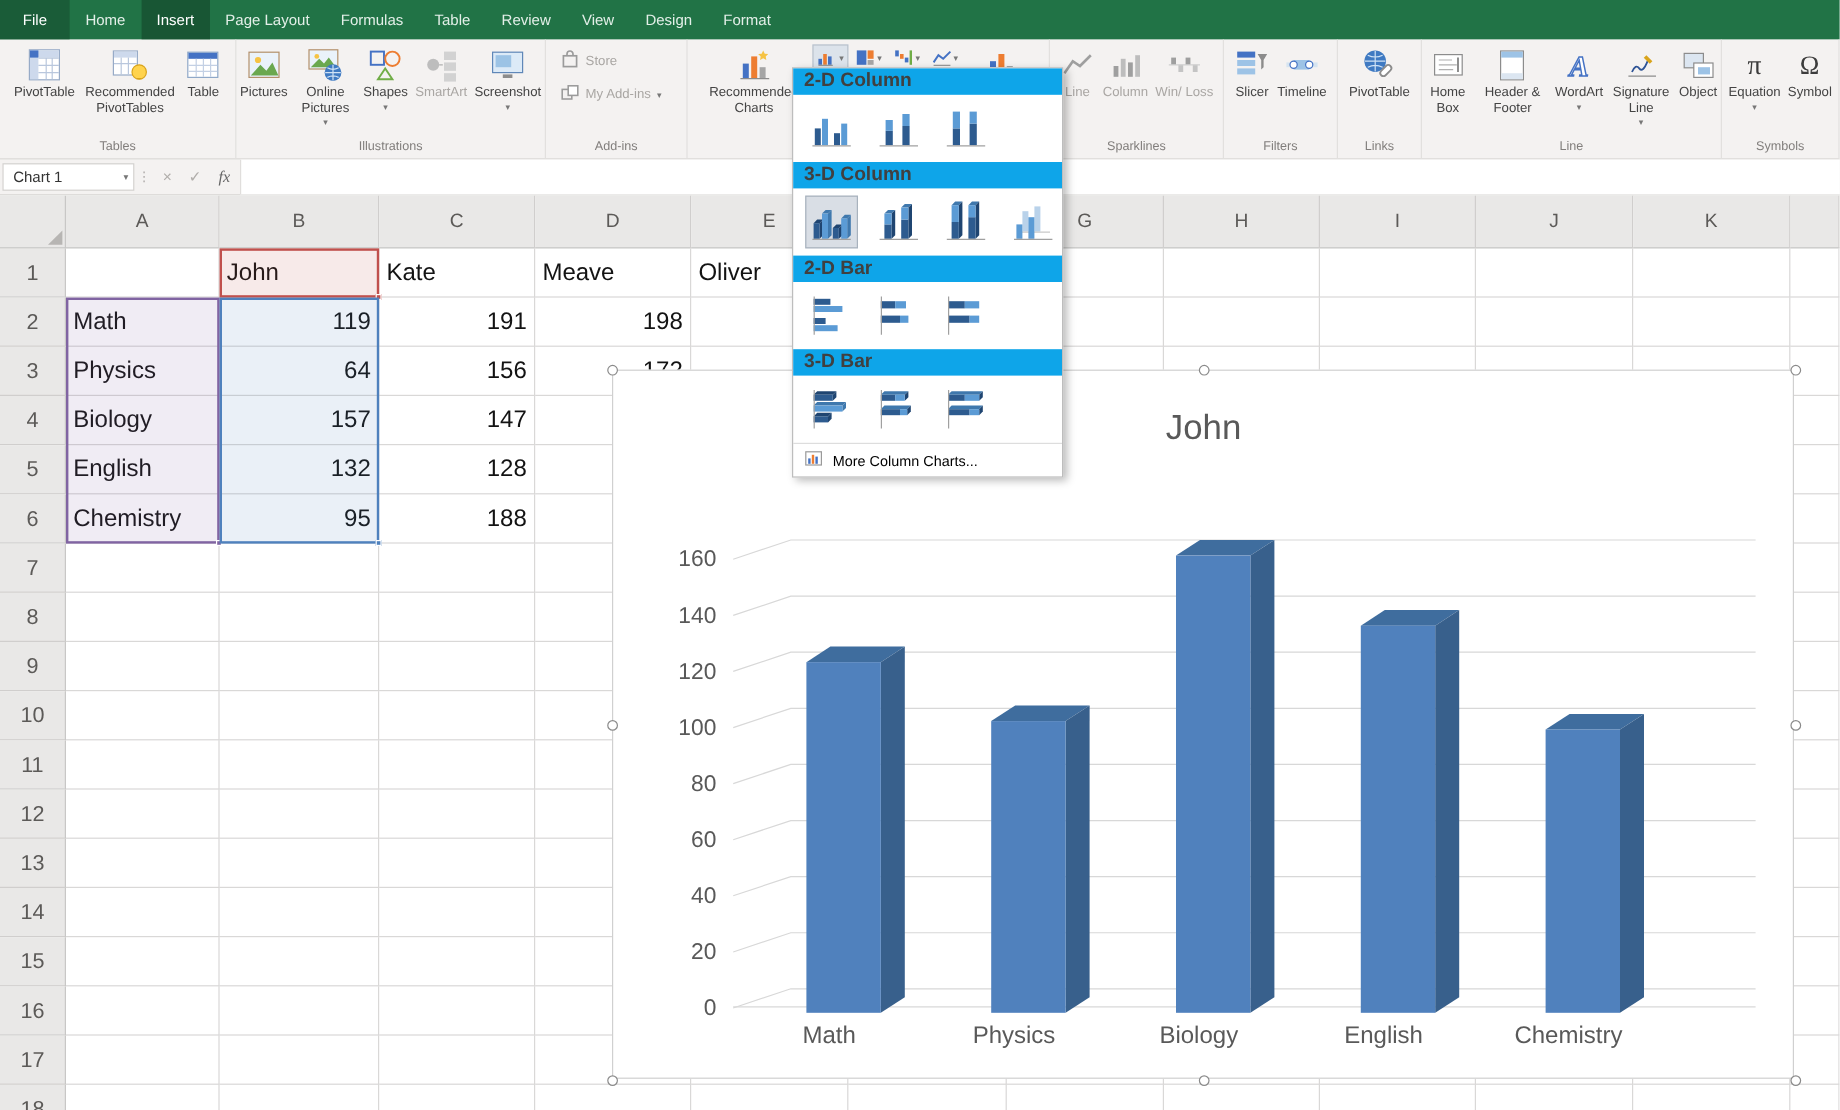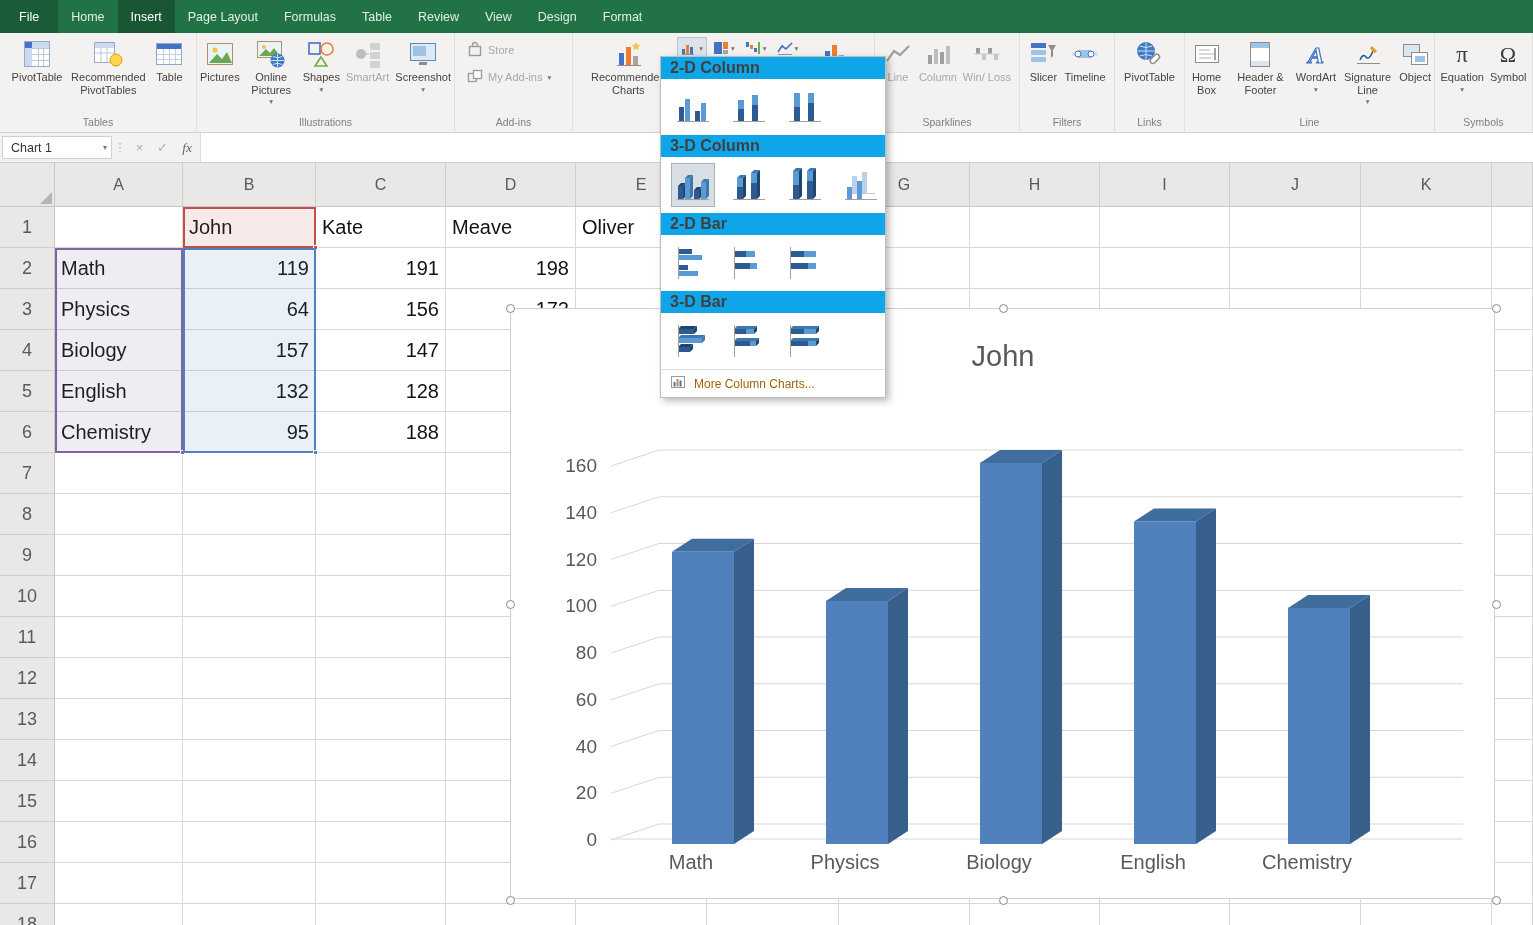--- a/index.html
+++ b/index.html
@@ -58,21 +58,21 @@
   
   #chart{position:absolute;left:510px;top:308px;width:985px;height:591px;background:#fff;border:1px solid #d0d0d0;z-index:5}
   .hdl{position:absolute;width:9px;height:9px;border-radius:50%;background:#fff;border:1.2px solid #8a8a8a;z-index:6}
 
   
   #dropdown{position:absolute;left:660px;top:56px;width:226px;background:#fff;border:1px solid #bdbdbd;box-shadow:3px 3px 7px rgba(0,0,0,.28);z-index:20}
   .dd-strip{height:22px;background:#0ea5e9;display:flex;align-items:center;padding-left:9px;font-size:16px;font-weight:700;color:#404040}
   .dd-row{display:flex;gap:12px;padding:6px 0 6px 10px}
   .dd-item{width:44px;height:44px;display:flex;align-items:center;justify-content:center;border:1px solid transparent}
   .dd-item.selected{background:#d9dee5;border-color:#a8b2bd}
-  .dd-footer{height:28px;border-top:1px solid #ddd;display:flex;align-items:center;gap:8px;padding-left:9px;font-size:12px;color:#a16207}
+  .dd-footer{height:28px;border-top:1px solid #ddd;display:flex;align-items:center;gap:8px;padding-left:9px;font-size:12px;color:#000000}
 </style>
 </head>
 <body>
 
 <div class="tabbar">
   <div id="tabs-host">
       <div class="tab file">File</div>
       <div class="tab">Home</div>
       <div class="tab active">Insert</div>
       <div class="tab">Page Layout</div>

